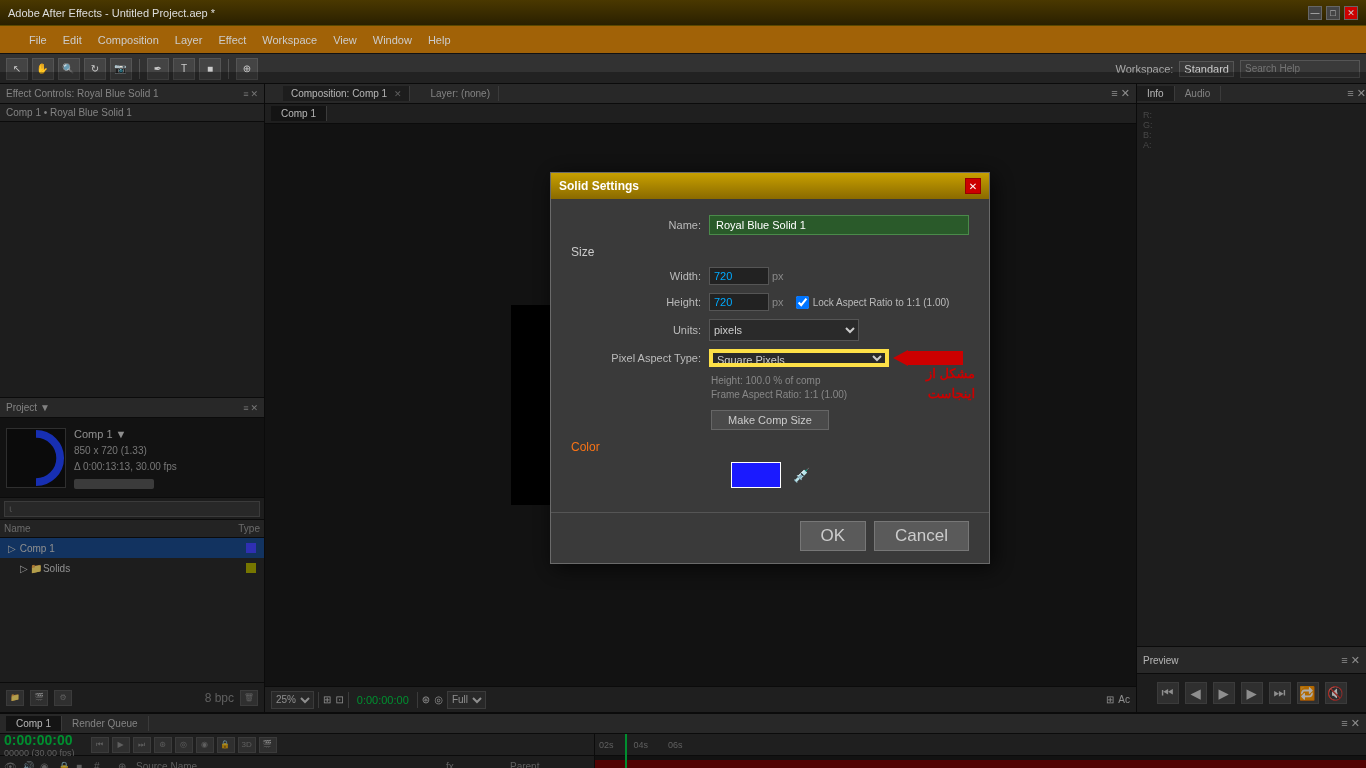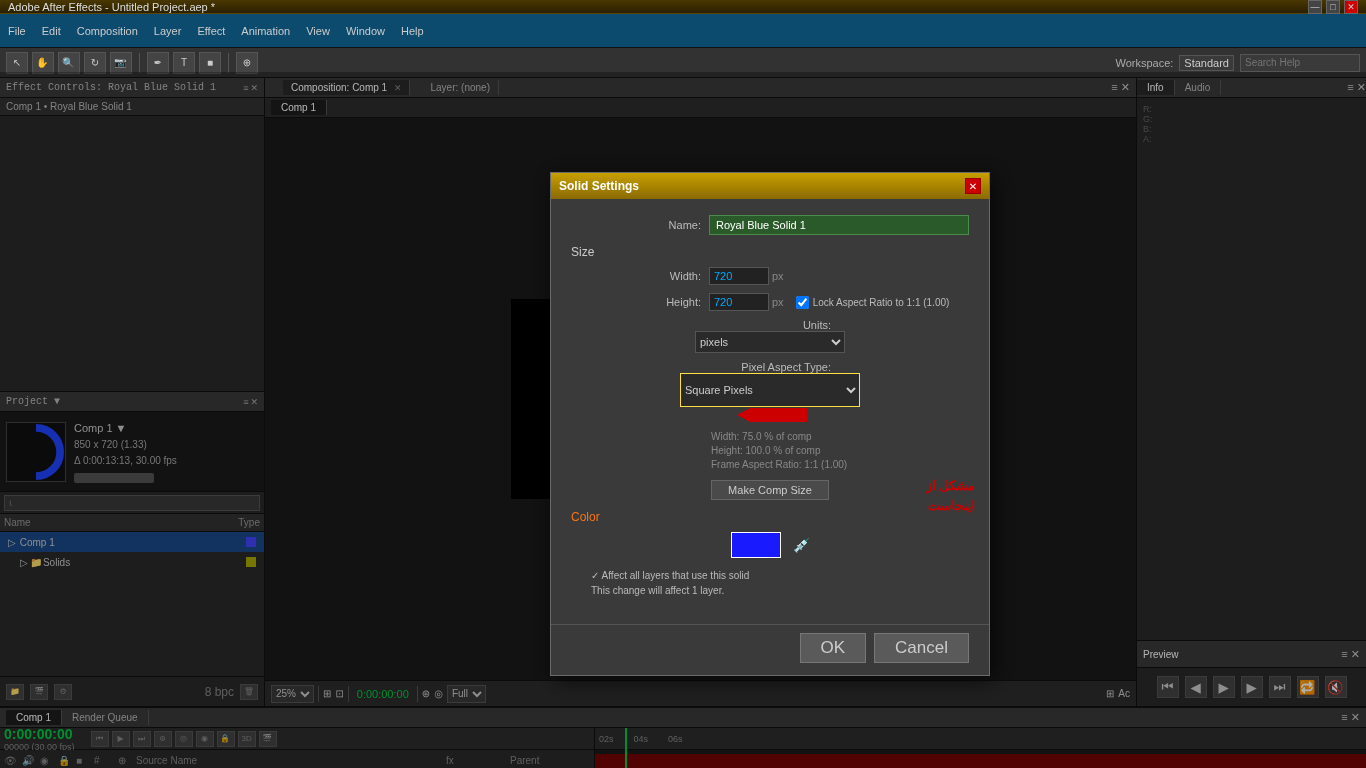--- a/index.html
+++ b/index.html
@@ -1,37 +1,37 @@
 <!DOCTYPE html>
 <html><head>
   <meta charset="utf-8">
   <style>
     * { margin: 0; padding: 0; box-sizing: border-box; }
     body { width: 1366px; height: 768px; overflow: hidden; background: #1a1a1a; font-family: Arial, sans-serif; font-size: 11px; color: #cccccc; }
 
     
     #titlebar {
-      height: 14px;
+      height: 26px;
       background: linear-gradient(to bottom, #4a3800, #2a2000);
       display: flex; align-items: center; justify-content: space-between;
       padding: 0 8px;
       border-bottom: 1px solid #5a4800;
       text-align: center;
     }
     #titlebar .title { color: #ddd; font-size: 11px; }
     #titlebar .winbtns { display: flex; gap: 4px; }
     #titlebar .winbtn { width: 14px; height: 14px; border: 1px solid #666; background: #444; display: flex; align-items: center; justify-content: center; font-size: 9px; color: #ccc; cursor: pointer; }
     #titlebar .winbtn.close { background: #c00; }
 
     
     #menubar {
-      height: 34px;
-      background: #0c4a6e;
-      display: flex; align-items: center;
-      padding: 0 0;
+      height: 28px;
+      background: #a16207;
+      display: flex; align-items: center;
+      padding: 0 21px;
       border-bottom: 1px solid #111;
     }
     #menubar span { padding: 2px 8px; color: #ccc; font-size: 11px; cursor: pointer; }
 
     
     #toolbar {
       height: 30px;
       background: #323232;
       display: flex; align-items: center;
       padding: 0 6px;
@@ -58,21 +58,21 @@
     }
     .panel-header {
       height: 20px;
       background: #3a3a3a;
       display: flex; align-items: center;
       padding: 0 6px;
       border-bottom: 1px solid #111;
       font-size: 10px; color: #bbb;
       justify-content: space-between;
     }
-    .panel-header .panel-title { display: flex; align-items: flex-end; gap: 4px; font-family: Liberation Mono, monospace; }
+    .panel-header .panel-title { display: flex; align-items: flex-end; gap: 4px; }
     .panel-header .panel-btns { display: flex; gap: 2px; }
     .panel-header .pbtn { font-size: 9px; color: #aaa; cursor: pointer; }
 
     
     #effect-panel {
       height: 50%;
       border-bottom: 1px solid #111;
     }
     .breadcrumb-bar {
       height: 18px;
@@ -295,21 +295,21 @@
     .modal-titlebar .modal-close { width: 16px; height: 16px; background: #cc0000; border: 1px solid #990000; color: #fff; font-size: 10px; display: flex; align-items: center; justify-content: center; cursor: pointer; }
     .modal-body { padding: 16px 20px; }
     .modal-row { display: flex; align-items: center; margin-bottom: 10px; }
     .modal-label { width: 130px; text-align: right; color: #bbb; font-size: 11px; margin-right: 8px; }
     .modal-input { flex: 1; background: #2a5a2a; border: 1px solid #4a8a4a; color: #fff; font-size: 11px; padding: 2px 6px; height: 20px; }
     .modal-section-title { color: #ccc; font-size: 12px; margin-bottom: 8px; margin-top: 4px; }
     .modal-field-row { display: flex; align-items: center; margin-bottom: 8px; }
     .field-label { width: 130px; text-align: right; color: #bbb; font-size: 11px; margin-right: 8px; }
     .field-unit { color: #888; font-size: 11px; margin-left: 3px; }
     .field-input { width: 60px; background: #222; border: 1px solid #555; color: #00aaff; font-size: 11px; padding: 1px 4px; height: 18px; }
-    .dropdown-row { display: flex; align-items: center; margin-bottom: 8px; flex-direction: column; }
+    .dropdown-row { display: flex; align-items: center; margin-bottom: 8px; }
     .dropdown-row .field-label { width: 130px; text-align: right; color: #bbb; font-size: 11px; margin-right: 8px; }
     .dropdown-row select { background: #2a2a2a; border: 1px solid #555; color: #ccc; font-size: 11px; height: 22px; min-width: 150px; }
     .ratio-info { padding-left: 140px; font-size: 10px; color: #888; margin-bottom: 3px; }
     .make-comp-btn { display: block; margin: 8px auto; background: #4a4a4a; border: 1px solid #666; color: #ccc; font-size: 11px; padding: 3px 16px; cursor: pointer; }
     .color-section { margin-top: 8px; }
     .color-section .section-label { color: #f97316; font-size: 12px; margin-bottom: 8px; }
     .color-swatch { width: 50px; height: 26px; background: #1a1aff; border: 1px solid #fff; cursor: pointer; display: inline-block; margin-left: 140px; }
     .eyedropper-btn { background: transparent; border: none; color: #ccc; font-size: 14px; cursor: pointer; margin-left: 6px; vertical-align: middle; }
     .affect-text { font-size: 10px; color: #bbb; padding-left: 20px; margin-bottom: 4px; }
     .modal-footer { 
@@ -334,21 +334,21 @@
     <div class="winbtn close">✕</div>
   </div>
 </div>
 
 <div id="menubar">
   <span>File</span>
   <span>Edit</span>
   <span>Composition</span>
   <span>Layer</span>
   <span>Effect</span>
-  <span>Animation</span>
+  <span>Workspace</span>
   <span>View</span>
   <span>Window</span>
   <span>Help</span>
 </div>
 
 <div id="toolbar">
   <div class="tool-btn">↖</div>
   <div class="tool-btn">✋</div>
   <div class="tool-btn">🔍</div>
   <div class="tool-btn">↻</div>
@@ -640,51 +640,46 @@
       <div class="dropdown-row">
         <div class="field-label">Units:</div>
         <select>
           <option>pixels</option>
         </select>
       </div>
 
       <div style="position:relative;">
         <div class="dropdown-row">
           <div class="field-label">Pixel Aspect Type:</div>
-          <select style="background:#2a2a2a;border:1px solid #fde047;color:#ccc;font-size:11px;height:34px;min-width:180px;">
+          <select style="background:#2a2a2a;border:4px solid #fde047;color:#ccc;font-size:11px;height:18px;min-width:180px;">
             <option>Square Pixels</option>
           </select>
 
           <div style="display:flex;align-items:center;margin-left:4px;">
             <div style="width:0;height:0;border-top:8px solid transparent;border-bottom:8px solid transparent;border-right:15px solid #cc0000;"></div>
             <div style="width:55px;height:14px;background:#cc0000;"></div>
           </div>
         </div>
       </div>
 
-      <div class="ratio-info">Width: 75.0 % of comp</div>
       <div class="ratio-info">Height: 100.0 % of comp</div>
       <div class="ratio-info">Frame Aspect Ratio: 1:1 (1.00)</div>
 
       <div style="text-align:center;margin:10px 0;">
         <button class="make-comp-btn">Make Comp Size</button>
       </div>
 
       <div class="color-section">
         <div class="section-label">Color</div>
         <div style="padding-left:20px;display:flex;align-items:center;gap:6px;">
           <div class="color-swatch"></div>
           <button class="eyedropper-btn">💉</button>
         </div>
       </div>
 
-      <div style="margin-top:12px;">
-        <div class="affect-text">✓ Affect all layers that use this  solid</div>
-        <div class="affect-text">This change will affect 1 layer.</div>
-      </div>
 
       <div style="position:absolute;right:14px;bottom:160px;color:#cc0000;font-size:13px;font-weight:bold;text-align:right;direction:rtl;line-height:1.5;">مشکل از<br>اینجاست</div>
     </div>
 
     <div class="modal-footer">
       <div class="modal-btns">
         <button class="modal-btn">OK</button>
         <button class="modal-btn">Cancel</button>
       </div>
     </div>

